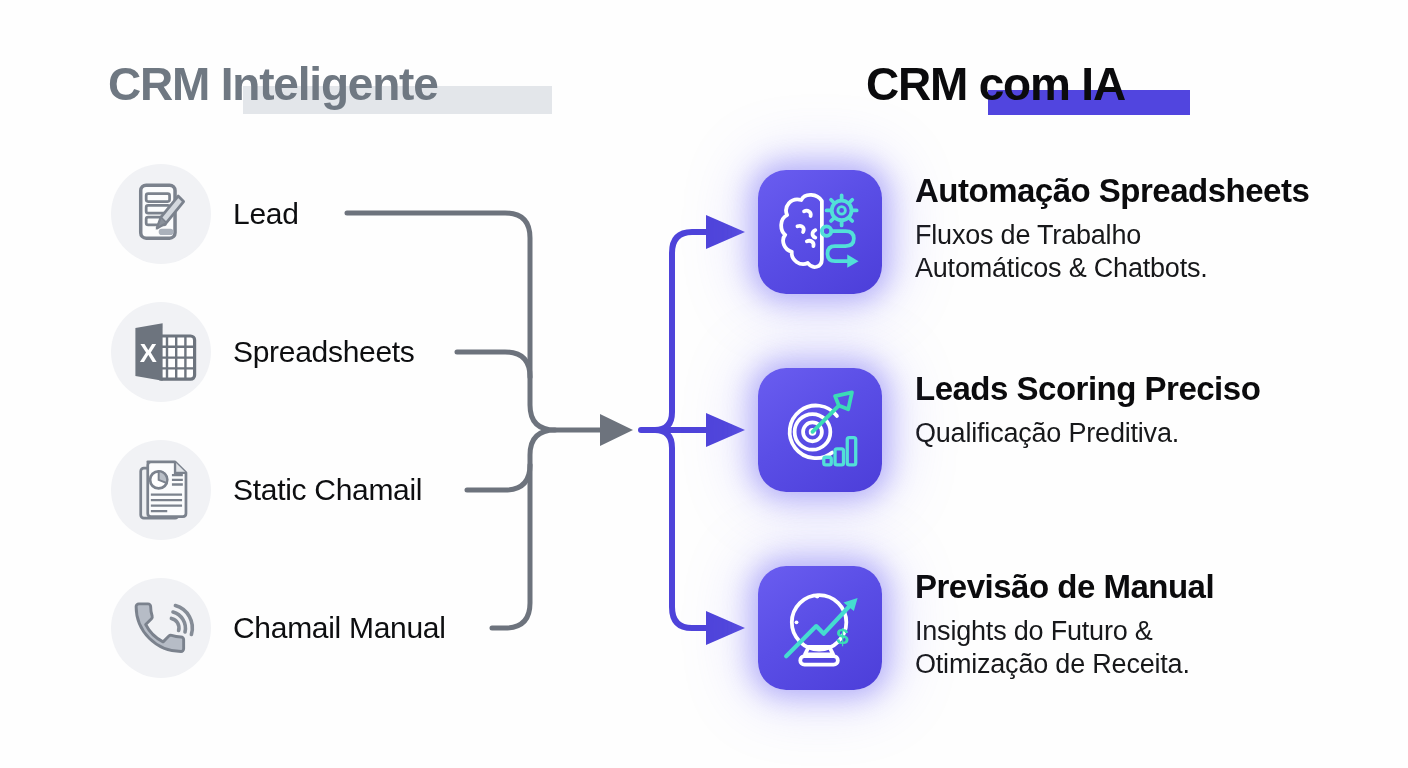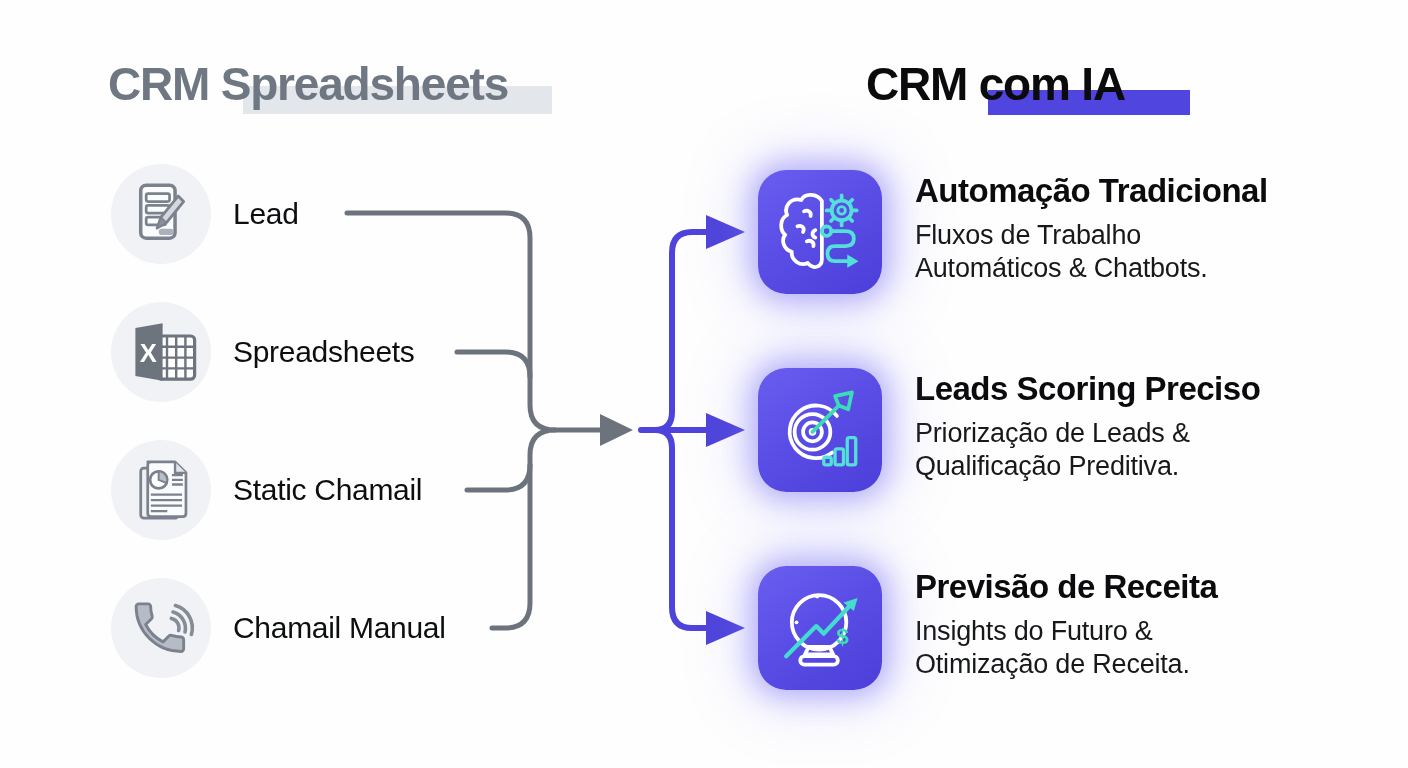--- a/index.html
+++ b/index.html
@@ -64,21 +64,21 @@
     <g fill="#4e43da">
       <polygon points="706,215 745,232 706,249"></polygon>
       <polygon points="706,413 745,430 706,447"></polygon>
       <polygon points="706,611 745,628 706,645"></polygon>
     </g>
   </svg>
 
   <div>
     <div class="hl hl-gray"></div>
     <div class="col-title title-left">
-      <span class="txt">CRM Spreadsheets</span>
+      <span class="txt">CRM Inteligente</span>
     </div>
   </div>
 
   <div>
     <div class="hl hl-purple"></div>
     <div class="col-title title-right">
       <span class="txt">CRM com IA</span>
     </div>
   </div>
 
@@ -157,21 +157,21 @@
           <path d="M84.5 27 H89 M81.1 35.1 L84.3 38.3 M73 38.5 V43 M64.9 35.1 L61.7 38.3 M61.5 27 H57 M64.9 18.9 L61.7 15.7 M73 15.5 V11 M81.1 18.9 L84.3 15.7"></path>
         </g>
         <g stroke="#52e0d8" stroke-width="4" fill="none" stroke-linecap="round">
           <circle cx="57" cy="49" r="5"></circle>
           <path d="M62 49 H77 Q86 49 86 57 Q86 65 77 65 H66 Q58 65 58 73 Q58 81 66 81 H79"></path>
         </g>
         <polygon points="79,74 91,81 79,88" fill="#52e0d8"></polygon>
       </svg>
     </div>
     <div class="feat-text">
-      <div class="feat-title">Automação Tradicional</div>
+      <div class="feat-title">Automação Spreadsheets</div>
       <div class="feat-sub">
         <span>Fluxos de Trabalho</span>
         <span>Automáticos &amp; Chatbots.</span>
       </div>
     </div>
   </div>
 
   <div class="feat-item" style="top:368px">
     <div class="feat-tile">
       <svg width="94" height="94" viewBox="0 0 100 100">
@@ -188,21 +188,20 @@
         <g stroke="#52e0d8" stroke-width="3.5" fill="none" stroke-linejoin="round">
           <rect x="54" y="79" width="8" height="8" rx="2"></rect>
           <rect x="66" y="70" width="9" height="17" rx="2"></rect>
           <rect x="79" y="58" width="9" height="29" rx="2"></rect>
         </g>
       </svg>
     </div>
     <div class="feat-text">
       <div class="feat-title">Leads Scoring Preciso</div>
       <div class="feat-sub">
-        <span>Priorização de Leads &amp;</span>
         <span>Qualificação Preditiva.</span>
       </div>
     </div>
   </div>
 
   <div class="feat-item" style="top:566px">
     <div class="feat-tile">
       <svg width="94" height="94" viewBox="0 0 100 100">
         <g stroke="#ffffff" stroke-width="4" fill="none" stroke-linecap="round" stroke-linejoin="round">
           <circle cx="49" cy="44" r="29"></circle>
@@ -212,21 +211,21 @@
         <circle cx="47" cy="16" r="2.5" fill="#ffffff"></circle>
         <circle cx="25" cy="44" r="2" fill="#ffffff"></circle>
         <g stroke="#45dcd0" stroke-width="4.5" fill="none" stroke-linecap="round" stroke-linejoin="round">
           <path d="M14 80 L46 48 L54 56 L84 24"></path>
         </g>
         <polygon points="90,18 86,32 75,23" fill="#45dcd0"></polygon>
         <text x="74" y="67" text-anchor="middle" font-size="24" font-weight="bold" fill="#3bdcb6" font-family="Liberation Sans, sans-serif">$</text>
       </svg>
     </div>
     <div class="feat-text">
-      <div class="feat-title">Previsão de Receita</div>
+      <div class="feat-title">Previsão de Manual</div>
       <div class="feat-sub">
         <span>Insights do Futuro &amp;</span>
         <span>Otimização de Receita.</span>
       </div>
     </div>
   </div>
 
 </div>
 
 </body></html>

